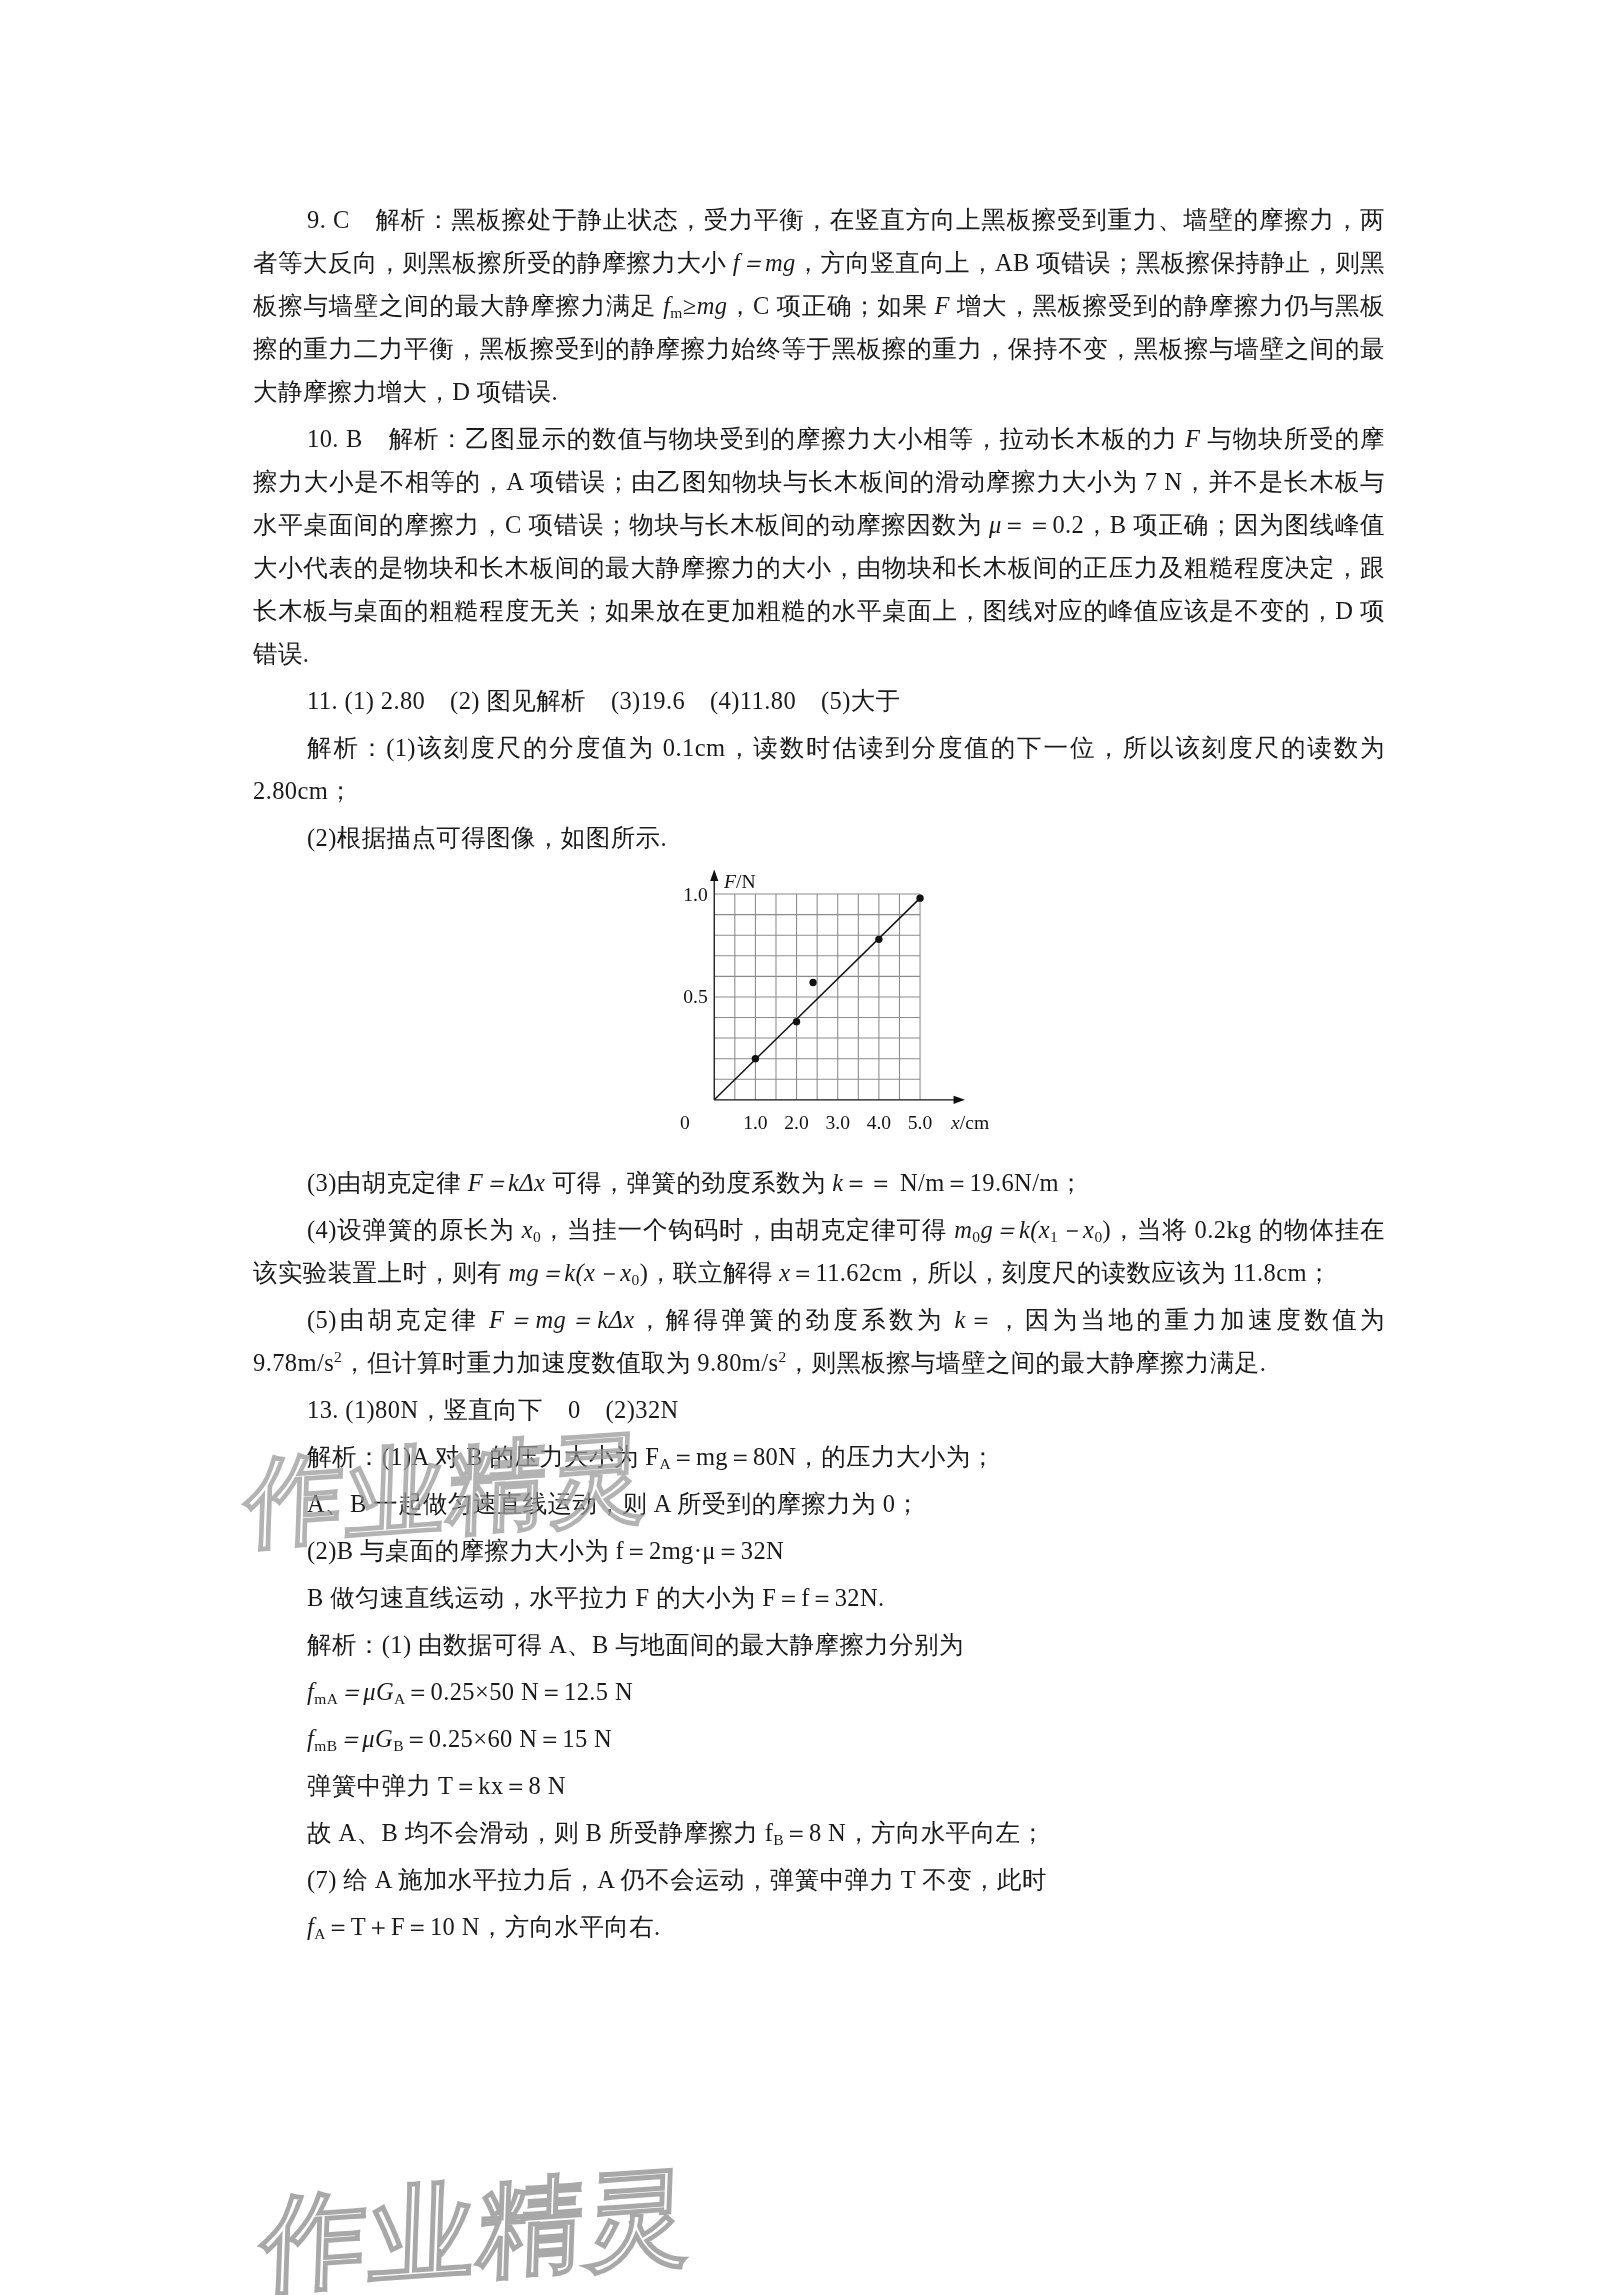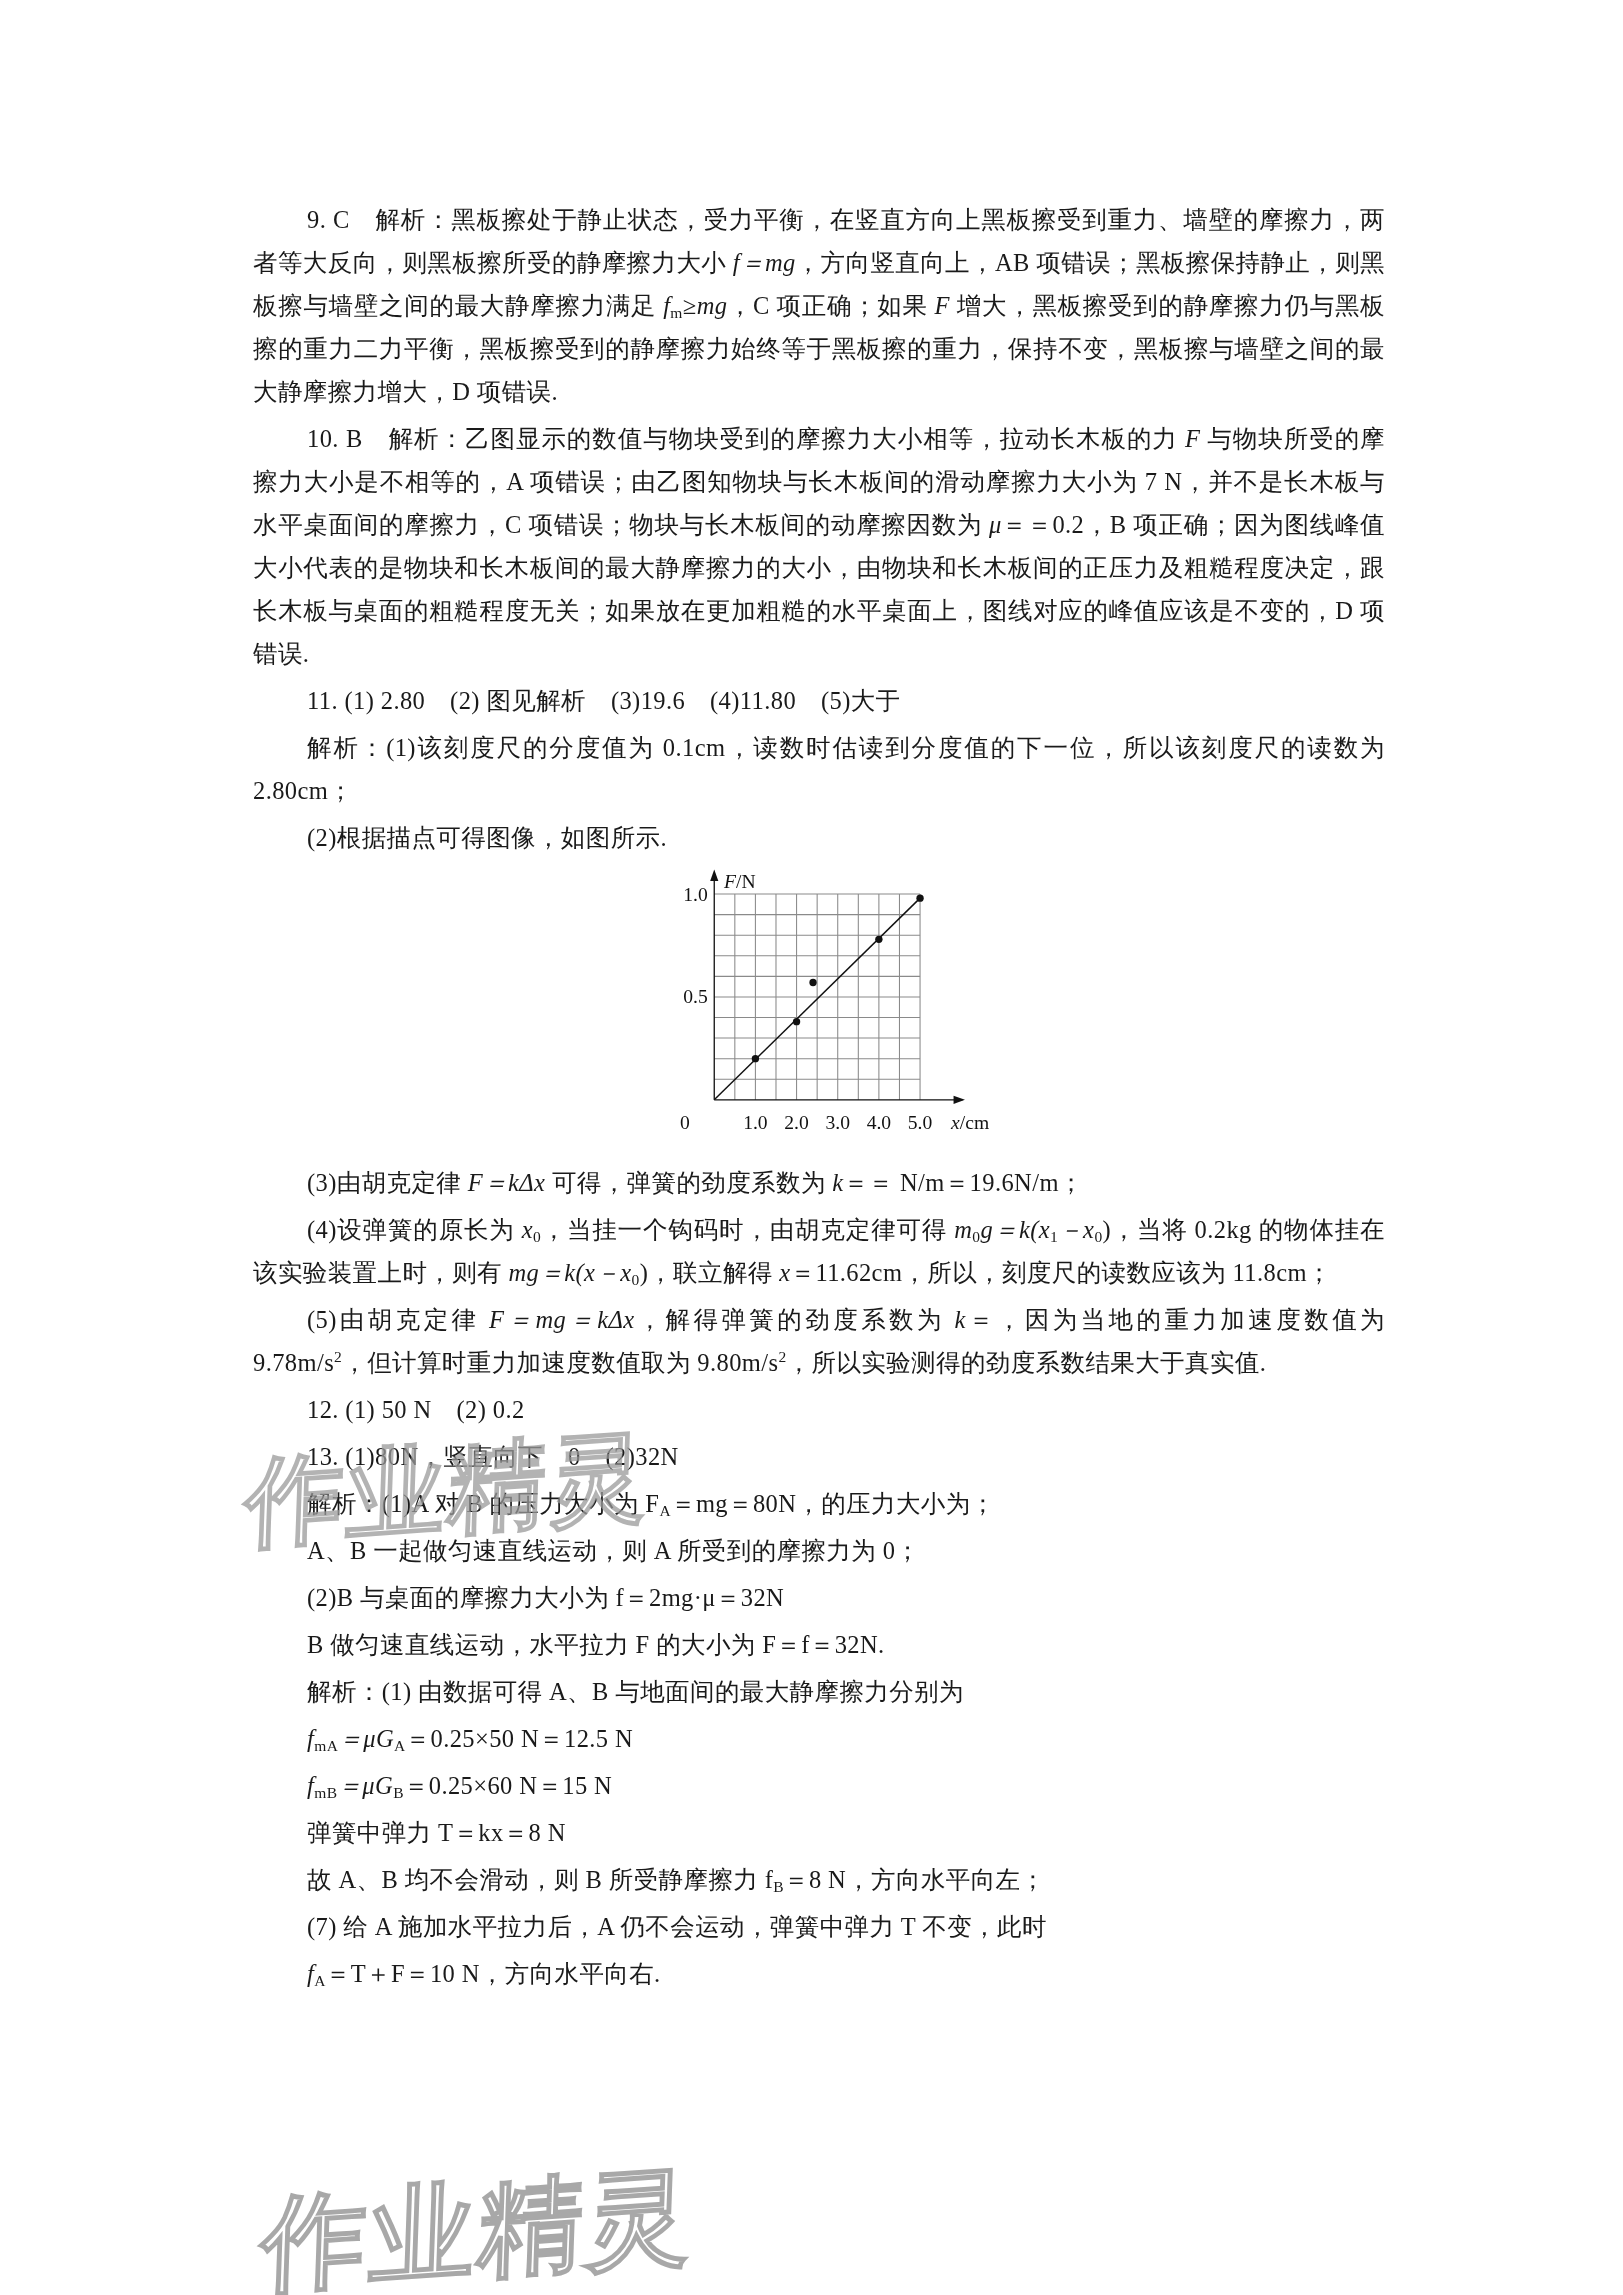--- a/index.html
+++ b/index.html
@@ -82,23 +82,22 @@
         <circle cx="195.95999999999998" cy="146.36" r="4.5" fill="#111"></circle>
         <circle cx="276.6" cy="93.44" r="4.5" fill="#111"></circle>
         <circle cx="327" cy="43.03999999999999" r="4.5" fill="#111"></circle>
       </svg>
   </div>
 
   <p class="p"><span>(3)由胡克定律 </span><span class="i">F＝kΔx</span><span> 可得，弹簧的劲度系数为 </span><span class="i">k</span><span>＝＝ N/m＝19.6N/m；</span></p>
 
   <p class="p"><span>(4)设弹簧的原长为 </span><span class="i">x</span><sub>0</sub><span>，当挂一个钩码时，由胡克定律可得 </span><span class="i">m</span><sub>0</sub><span class="i">g＝k(x</span><sub>1</sub><span class="i">－x</span><sub>0</sub><span>)，当将 0.2kg 的物体挂在该实验装置上时，则有 </span><span class="i">mg＝k(x－x</span><sub>0</sub><span>)，联立解得 </span><span class="i">x</span><span>＝11.62cm，所以，刻度尺的读数应该为 11.8cm；</span></p>
 
-  <p class="p"><span>(5)由胡克定律 </span><span class="i">F＝mg＝kΔx</span><span>，解得弹簧的劲度系数为 </span><span class="i">k</span><span>＝，因为当地的重力加速度数值为 9.78m/s</span><sup>2</sup><span>，但计算时重力加速度数值取为 9.80m/s</span><sup>2</sup><span>，所以实验测得的劲度系数结果大于真实值.</span></p>
+  <p class="p"><span>(5)由胡克定律 </span><span class="i">F＝mg＝kΔx</span><span>，解得弹簧的劲度系数为 </span><span class="i">k</span><span>＝，因为当地的重力加速度数值为 9.78m/s</span><sup>2</sup><span>，但计算时重力加速度数值取为 9.80m/s</span><sup>2</sup><span>，则黑板擦与墙壁之间的最大静摩擦力满足.</span></p>
 
-  <p class="p noindent">12. (1) 50 N　(2) 0.2</p>
 
   <p class="p noindent">13. (1)80N，竖直向下　0　(2)32N</p>
   <p class="p noindent"><span>解析：(1)A 对 B 的压力大小为 F</span><sub>A</sub><span>＝mg＝80N，的压力大小为；</span></p>
   <p class="p noindent">A、B 一起做匀速直线运动，则 A 所受到的摩擦力为 0；</p>
   <p class="p noindent">(2)B 与桌面的摩擦力大小为 f＝2mg·μ＝32N</p>
   <p class="p noindent">B 做匀速直线运动，水平拉力 F 的大小为 F＝f＝32N.</p>
 
   <p class="p noindent">解析：(1) 由数据可得 A、B 与地面间的最大静摩擦力分别为</p>
   <p class="p noindent"><span class="i">f</span><sub>mA</sub><span class="i">＝μG</span><sub>A</sub><span>＝0.25×50 N＝12.5 N</span></p>
   <p class="p noindent"><span class="i">f</span><sub>mB</sub><span class="i">＝μG</span><sub>B</sub><span>＝0.25×60 N＝15 N</span></p>

